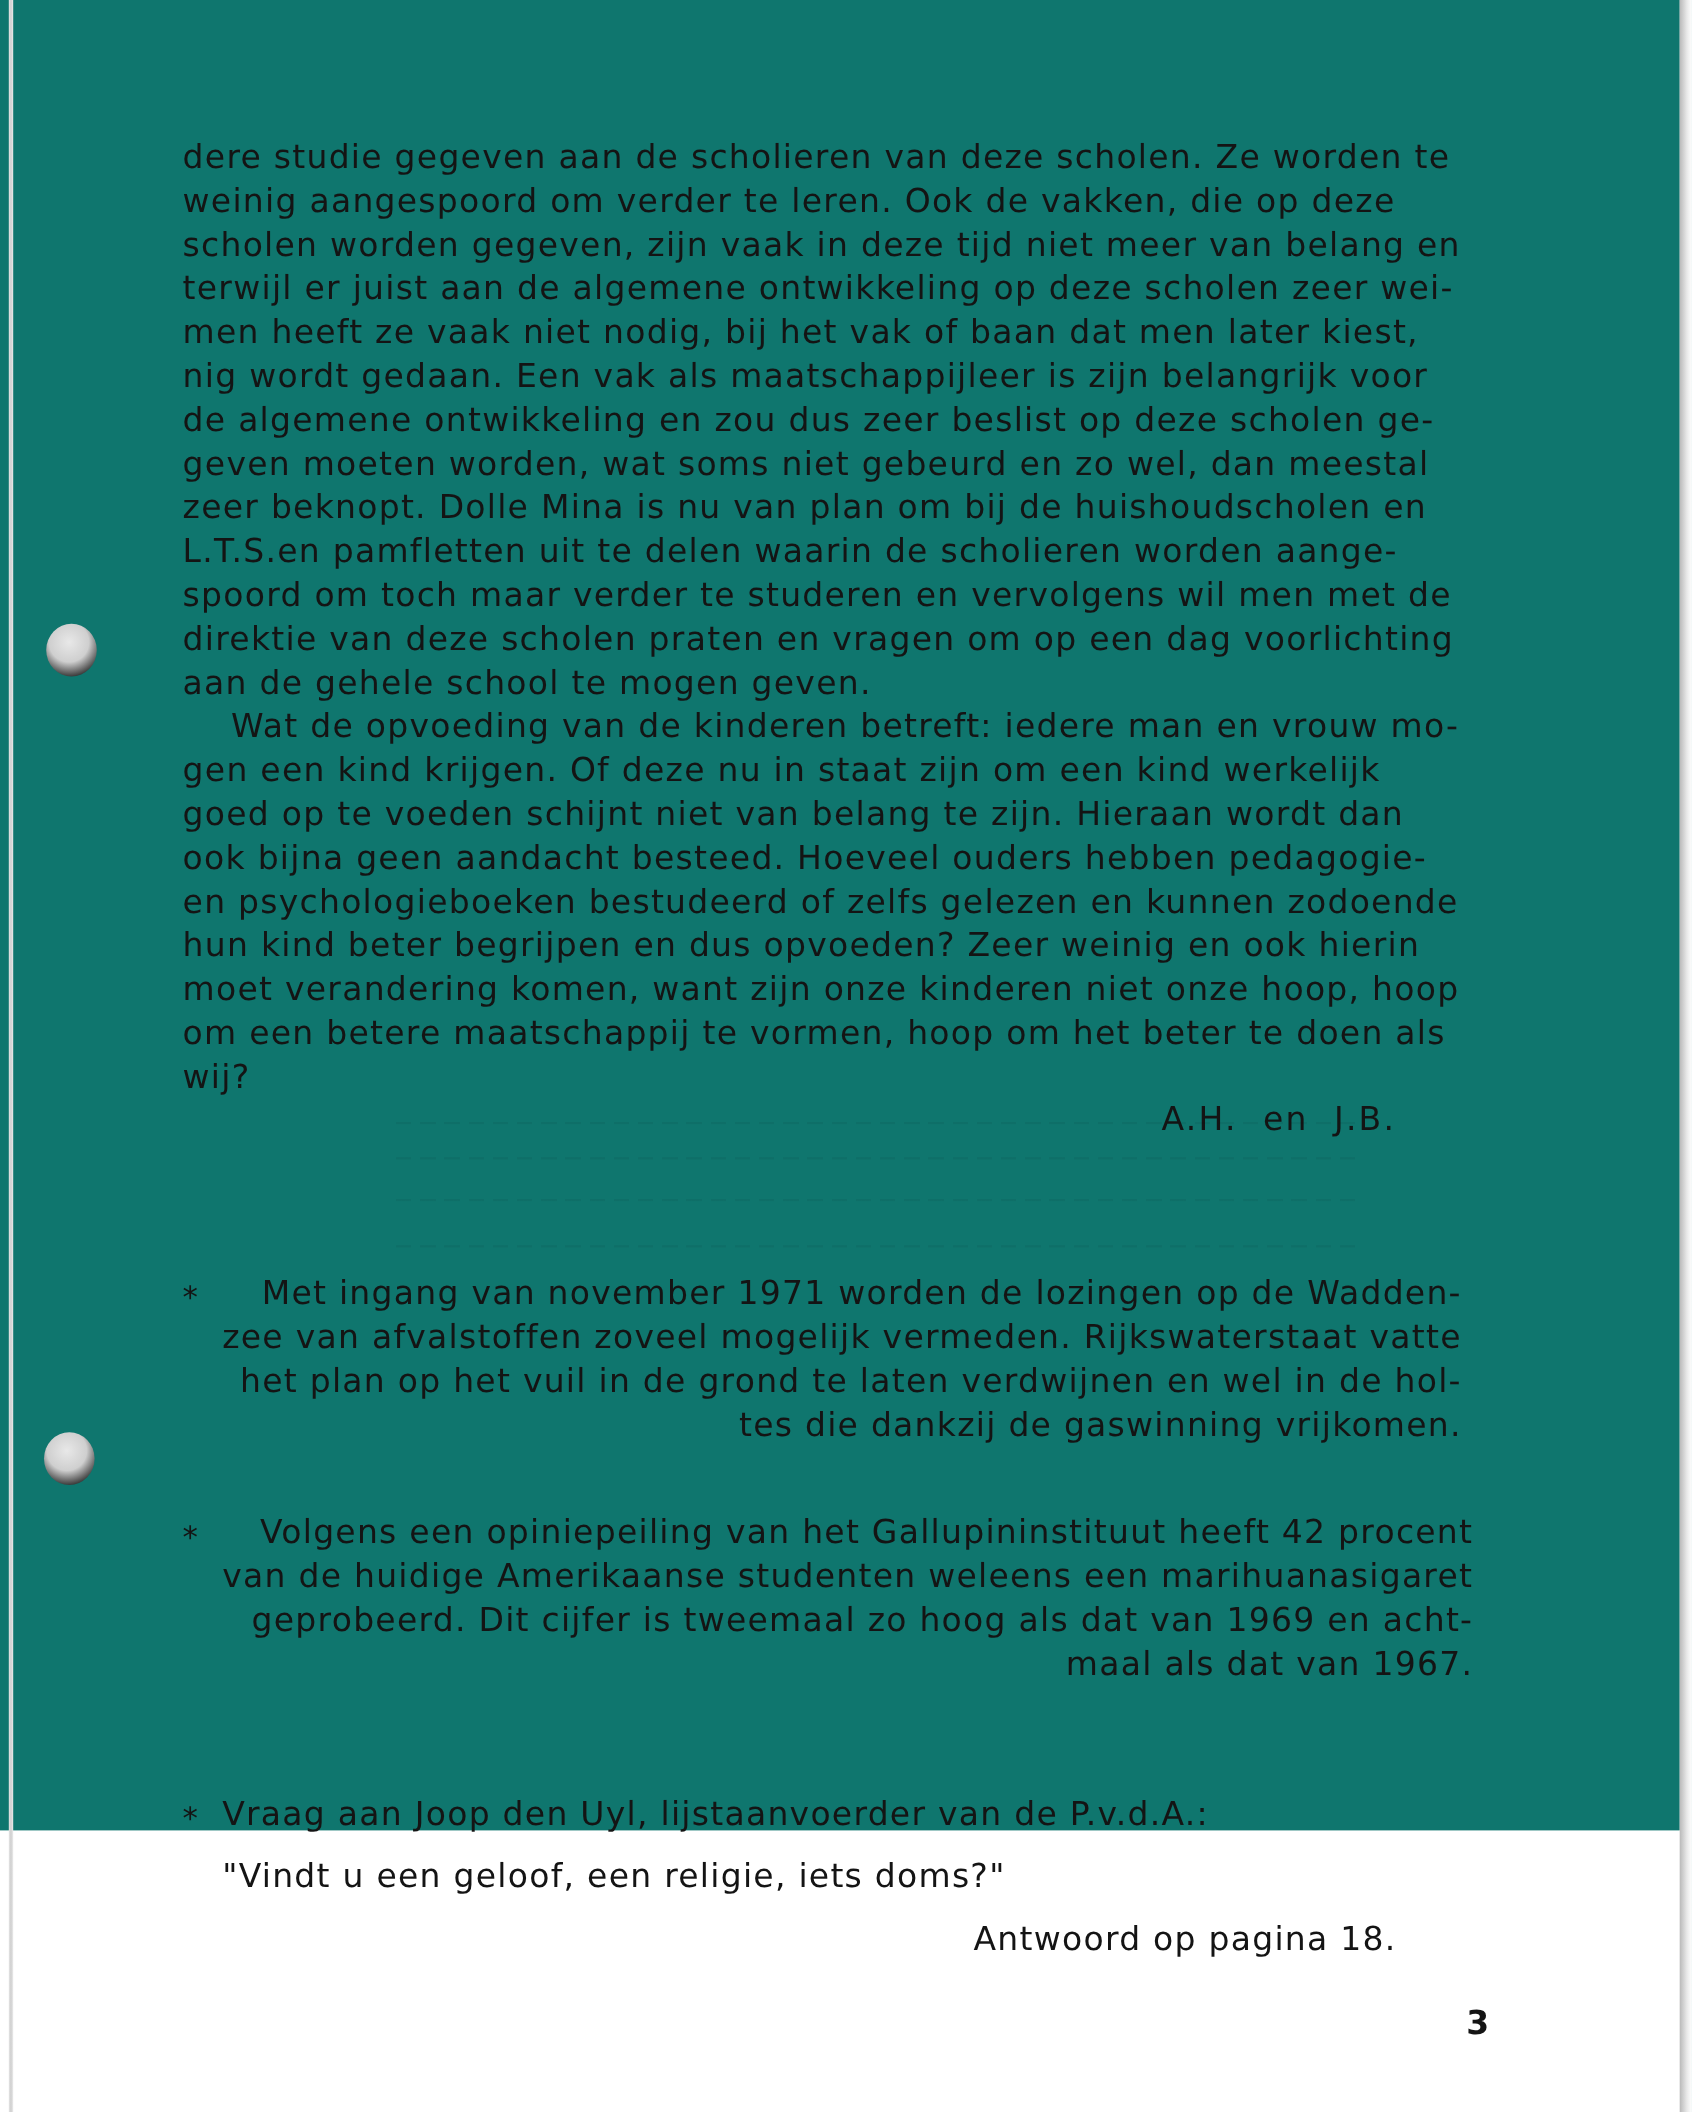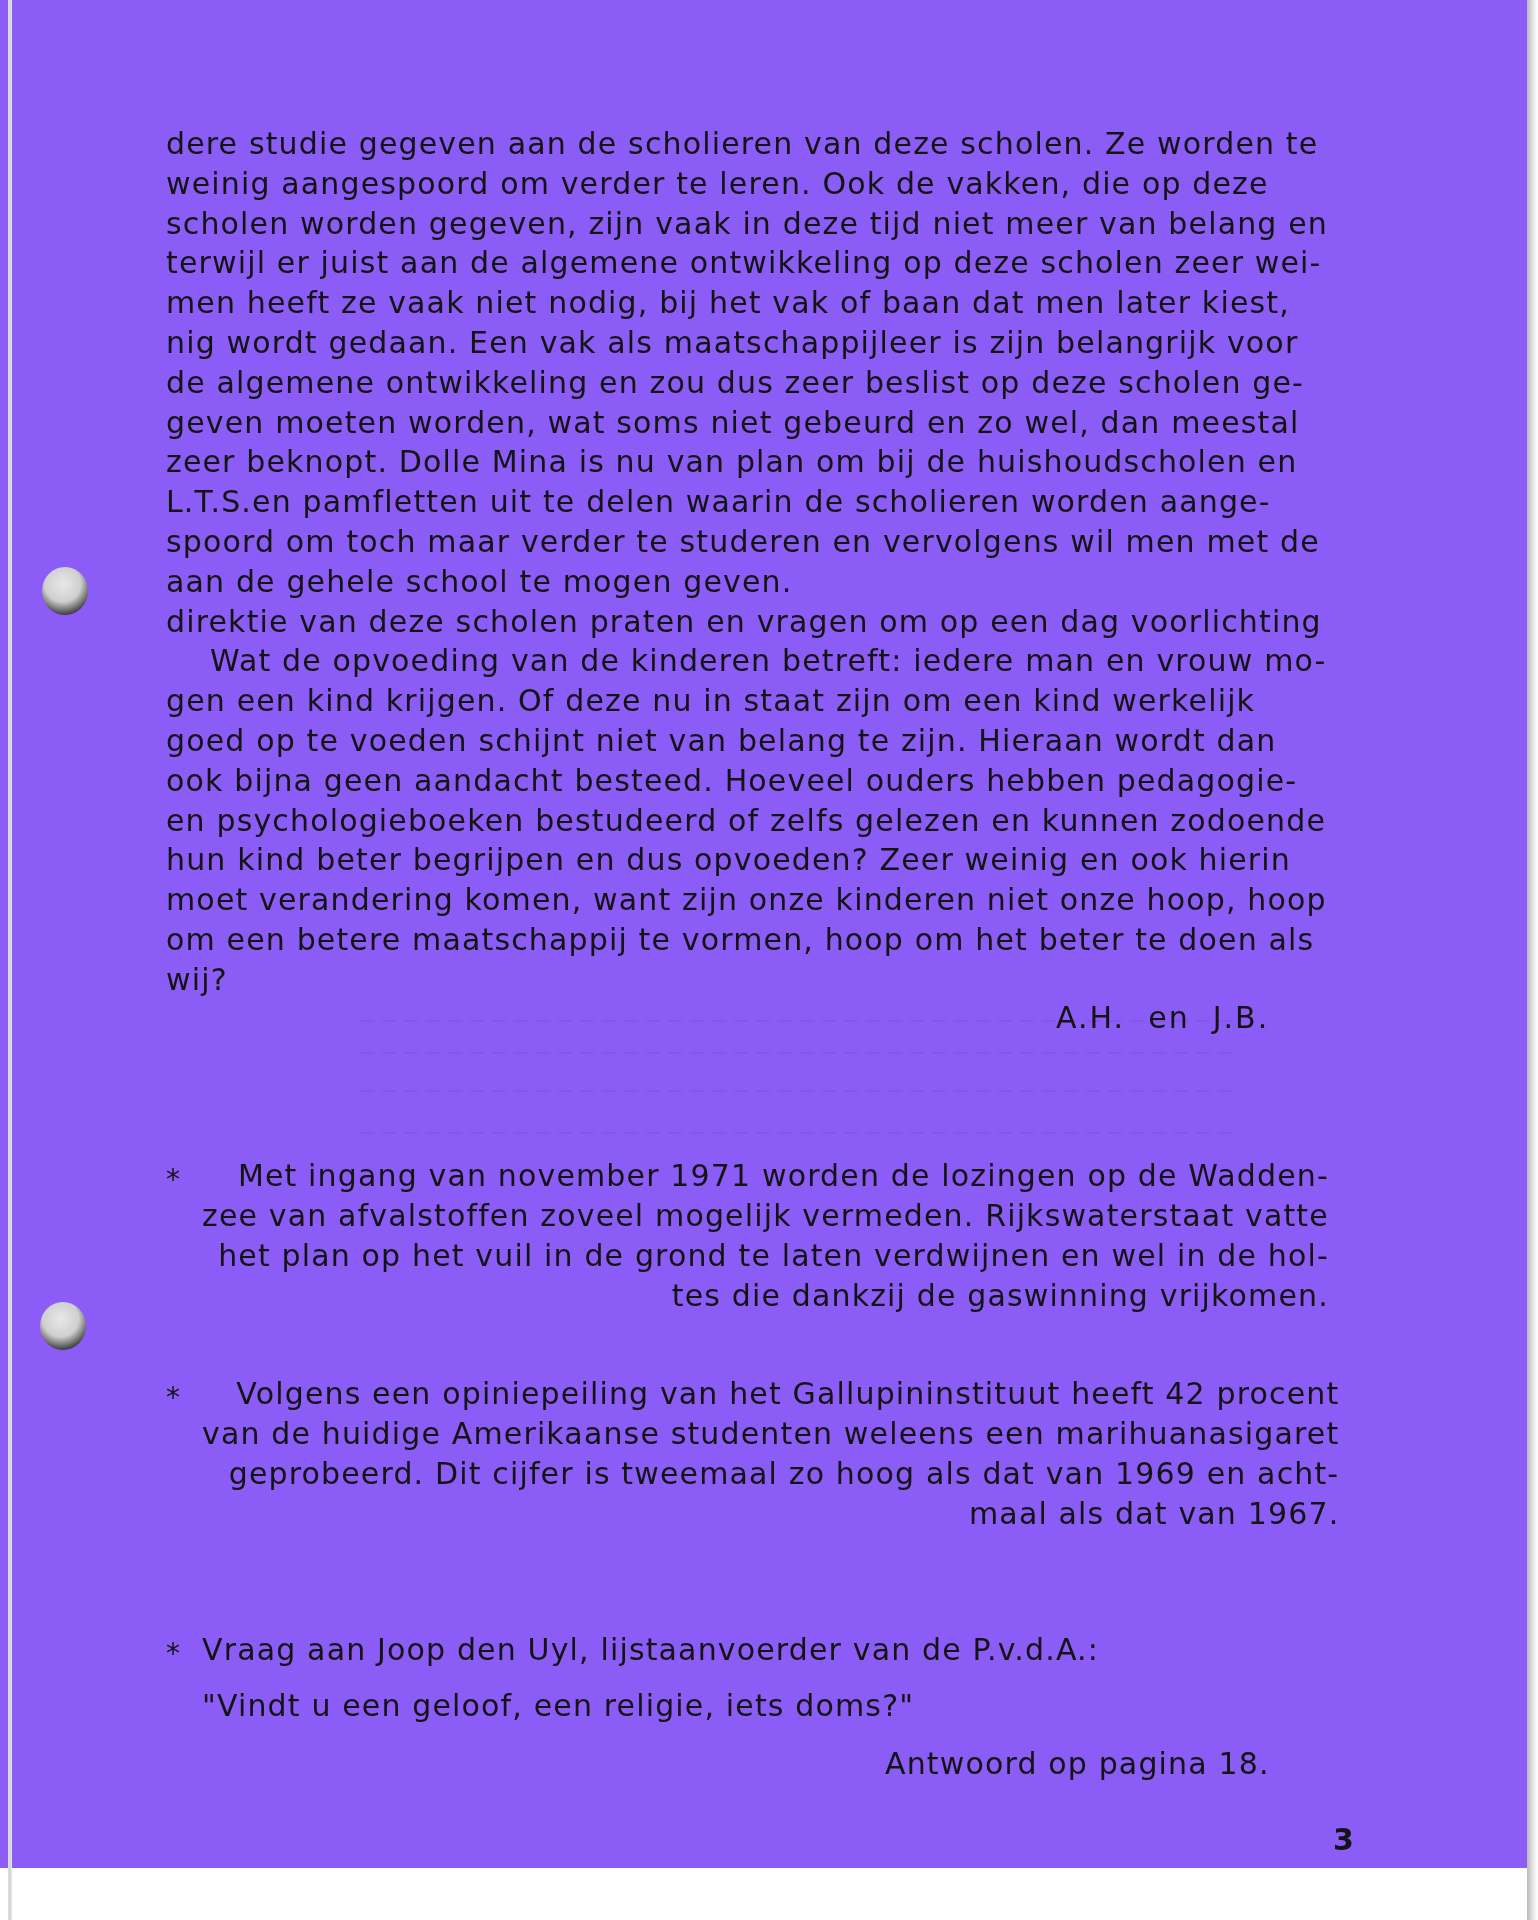--- a/index.html
+++ b/index.html
@@ -3,22 +3,22 @@
 <meta charset="utf-8">
 <style>
   html, body { margin: 0; padding: 0; }
   body {
     width: 1538px; height: 1920px; position: relative; overflow: hidden;
     background: #ffffff;
     font-family: "DejaVu Sans", sans-serif;
     color: #141414;
   }
   .page {
-    position: absolute; left: 0; top: 0; width: 1527px; height: 1868px;
-    background: #8b5cf6;
+    position: absolute; left: 0; top: 0; width: 1527px; height: 1664px;
+    background: #0f766e;
   }
   .right-shadow {
     position: absolute; left: 1527px; top: 0; width: 11px; height: 1920px;
     background: linear-gradient(to right, #b9b9b9, #e9e9e9 60%, #ffffff);
   }
   .left-edge {
     position: absolute; left: 8px; top: 0; width: 4px; height: 1920px;
     background: linear-gradient(to right, #e4e4e4, #cfcfcf, #ececec);
   }
   .punch-hole {
@@ -74,22 +74,22 @@
     <div class="line">weinig aangespoord om verder te leren. Ook de vakken, die op deze</div>
     <div class="line">scholen worden gegeven, zijn vaak in deze tijd niet meer van belang en</div>
     <div class="line">terwijl er juist aan de algemene ontwikkeling op deze scholen zeer wei-</div>
     <div class="line">men heeft ze vaak niet nodig, bij het vak of baan dat men later kiest,</div>
     <div class="line">nig wordt gedaan. Een vak als maatschappijleer is zijn belangrijk voor</div>
     <div class="line">de algemene ontwikkeling en zou dus zeer beslist op deze scholen ge-</div>
     <div class="line">geven moeten worden, wat soms niet gebeurd en zo wel, dan meestal</div>
     <div class="line">zeer beknopt. Dolle Mina is nu van plan om bij de huishoudscholen en</div>
     <div class="line">L.T.S.en pamfletten uit te delen waarin de scholieren worden aange-</div>
     <div class="line">spoord om toch maar verder te studeren en vervolgens wil men met de</div>
+    <div class="line">direktie van deze scholen praten en vragen om op een dag voorlichting</div>
     <div class="line">aan de gehele school te mogen geven.</div>
-    <div class="line">direktie van deze scholen praten en vragen om op een dag voorlichting</div>
     <div class="line indent">Wat de opvoeding van de kinderen betreft: iedere man en vrouw mo-</div>
     <div class="line">gen een kind krijgen. Of deze nu in staat zijn om een kind werkelijk</div>
     <div class="line">goed op te voeden schijnt niet van belang te zijn. Hieraan wordt dan</div>
     <div class="line">ook bijna geen aandacht besteed. Hoeveel ouders hebben pedagogie-</div>
     <div class="line">en psychologieboeken bestudeerd of zelfs gelezen en kunnen zodoende</div>
     <div class="line">hun kind beter begrijpen en dus opvoeden? Zeer weinig en ook hierin</div>
     <div class="line">moet verandering komen, want zijn onze kinderen niet onze hoop, hoop</div>
     <div class="line">om een betere maatschappij te vormen, hoop om het beter te doen als</div>
     <div class="line">wij?</div>
   </div>

